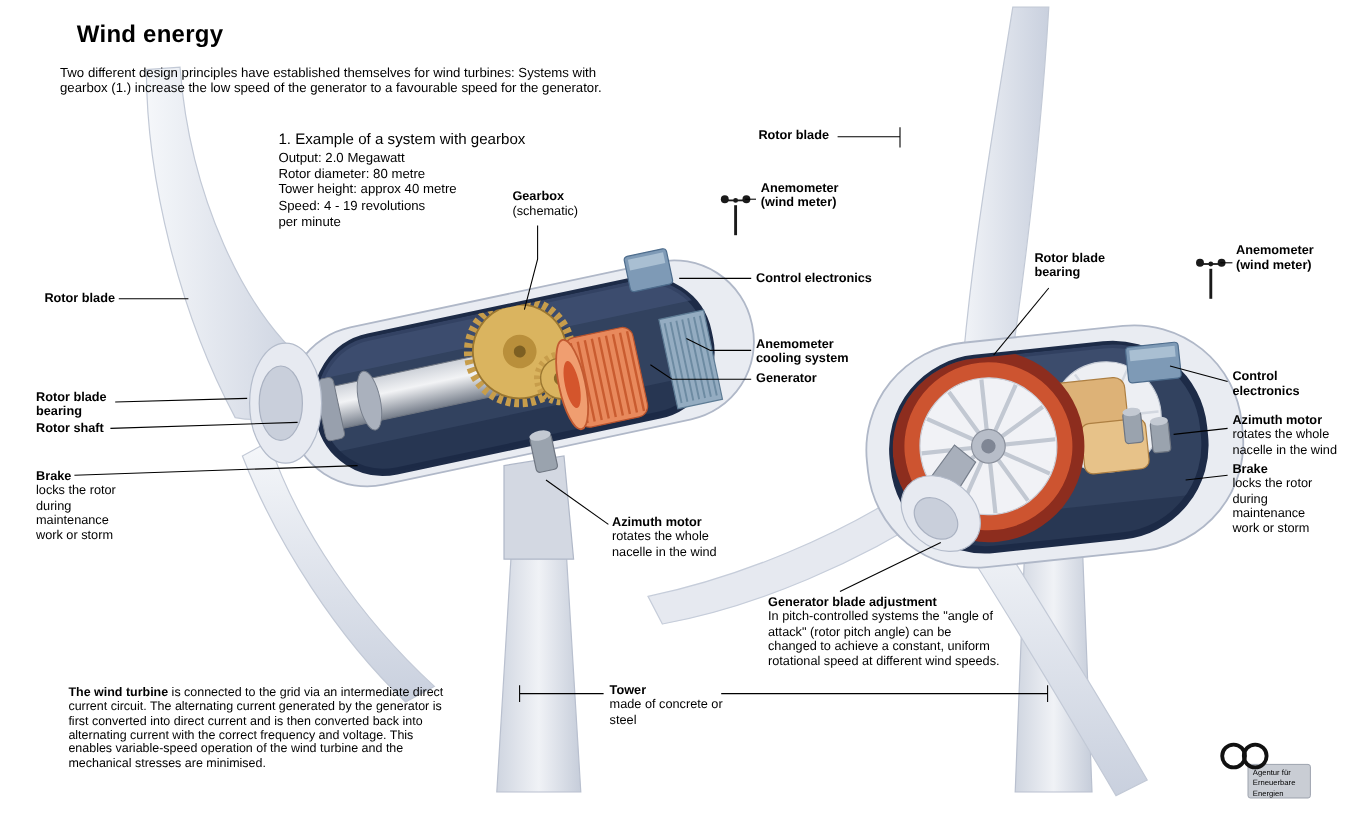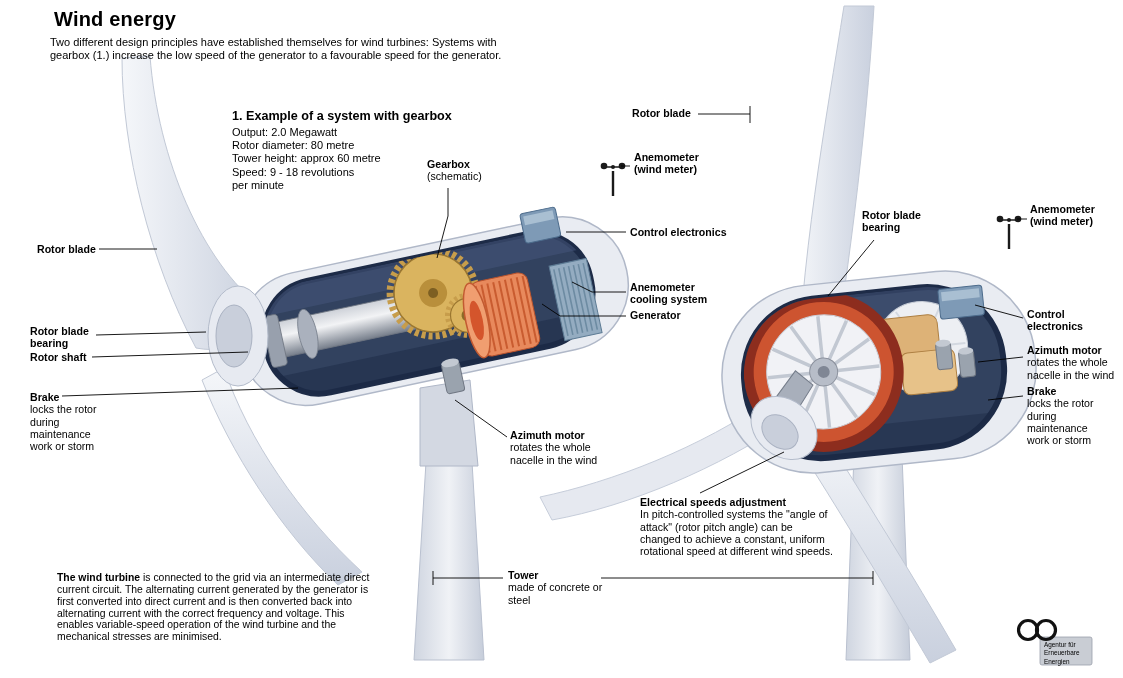--- a/index.html
+++ b/index.html
@@ -1,22 +1,22 @@
 <!DOCTYPE html>
 <html><head>
 <meta charset="utf-8">
 <style>
   html,body{margin:0;background:#fff}
   .canvas{position:relative;width:1123px;height:678px;background:#fff;overflow:hidden;
           font-family:"Liberation Sans","DejaVu Sans",sans-serif;color:#000}
   .canvas>svg{position:absolute;left:0;top:0}
   .abs{position:absolute}
-  h1{margin:4px;font-size:20px;font-weight:700;letter-spacing:.2px}
+  h1{margin:14px;font-size:20px;font-weight:700;letter-spacing:.2px}
   .subtitle{margin:5px 0 0;font-size:11px;line-height:1.2}
-  .sys-h{margin:0 0 3px;font-size:12.6px;font-weight:700}
+  .sys-h{margin:0 0 3px;font-size:12.6px;font-weight:400}
   .sys-specs div{font-size:11px;line-height:1.2}
   .lbl{font-size:10.6px;line-height:1.16}
   .lbl b{display:block;font-weight:700}
   .lbl span{display:block;font-weight:400}
   .nowrap{white-space:nowrap}
   .footer{font-size:10.4px;line-height:1.14}
   .footer b{font-weight:700}
   .logo-text{font-size:6.4px;line-height:1.3}
   .logo-text span{display:block}
 </style>
@@ -203,22 +203,22 @@
   <div class="abs" style="left:50px;top:4px">
     <h1>Wind energy</h1>
     <p class="subtitle" style="width:452px">Two different design principles have established themselves for wind turbines: Systems with gearbox (1.) increase the low speed of the generator to a favourable speed for the generator.</p>
   </div>
 
   <div class="abs" style="left:232px;top:109px">
     <h2 class="sys-h nowrap">1. Example of a system with gearbox</h2>
     <div class="sys-specs">
       <div class="nowrap">Output: 2.0 Megawatt</div>
       <div class="nowrap">Rotor diameter: 80 metre</div>
-      <div class="nowrap">Tower height: approx 60 metre</div>
-      <div class="nowrap">Speed: 9 - 18 revolutions</div>
+      <div class="nowrap">Tower height: approx 40 metre</div>
+      <div class="nowrap">Speed: 4 - 19 revolutions</div>
       <div class="nowrap">per minute</div>
     </div>
   </div>
 
   <div class="abs" style="left:863px;top:109px">
   </div>
 
   <div class="abs lbl nowrap" style="left:632px;top:107px">
     <b>Rotor blade</b>
   </div>
@@ -284,21 +284,21 @@
     <b>Azimuth motor</b>
     <span>rotates the whole nacelle in the wind</span>
   </div>
 
   <div class="abs lbl" style="left:1027px;top:385px;width:78px">
     <b>Brake</b>
     <span>locks the rotor during maintenance work or storm</span>
   </div>
 
   <div class="abs lbl" style="left:640px;top:496px;width:194px">
-    <b>Electrical speeds adjustment</b>
+    <b>Generator blade adjustment</b>
     <span>In pitch-controlled systems the "angle of attack" (rotor pitch angle) can be changed to achieve a constant, uniform rotational speed at different wind speeds.</span>
   </div>
 
   <div class="abs lbl" style="left:508px;top:569px;width:96px">
     <b>Tower</b>
     <span>made of concrete or steel</span>
   </div>
 
   <div class="abs footer" style="left:57px;top:572px;width:320px">
     <b>The wind turbine</b><span> is connected to the grid via an intermediate direct current circuit. The alternating current generated by the generator is first converted into direct current and is then converted back into alternating current with the correct frequency and voltage. This enables variable-speed operation of the wind turbine and the mechanical stresses are minimised.</span>

